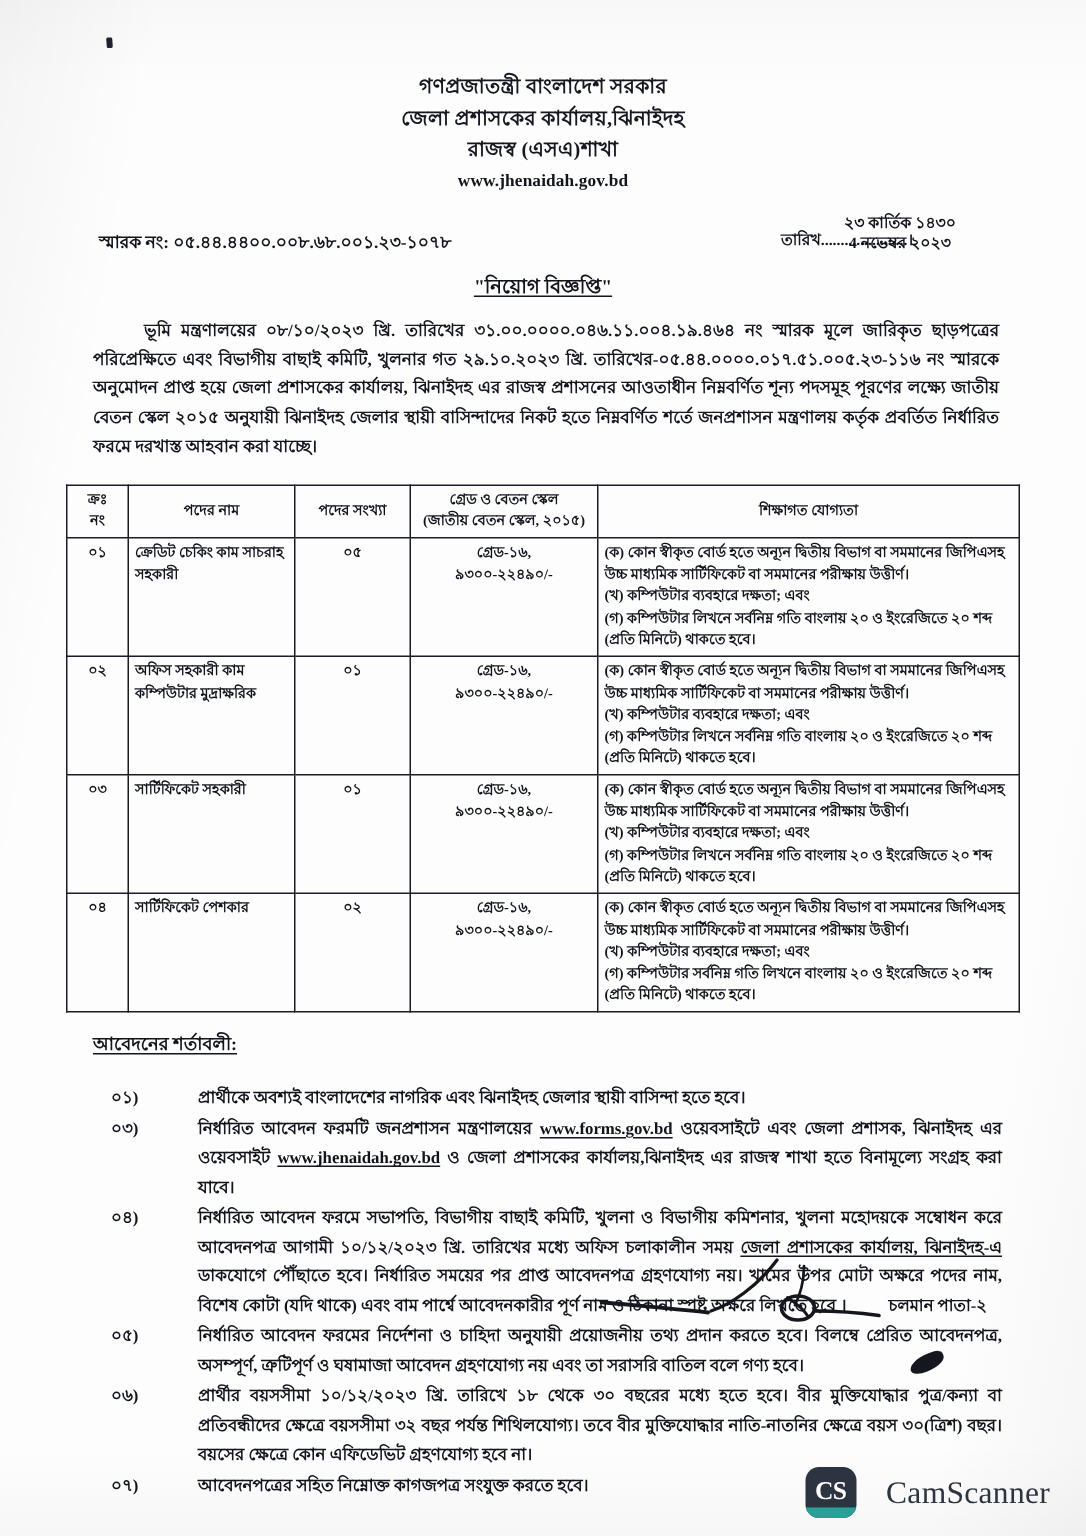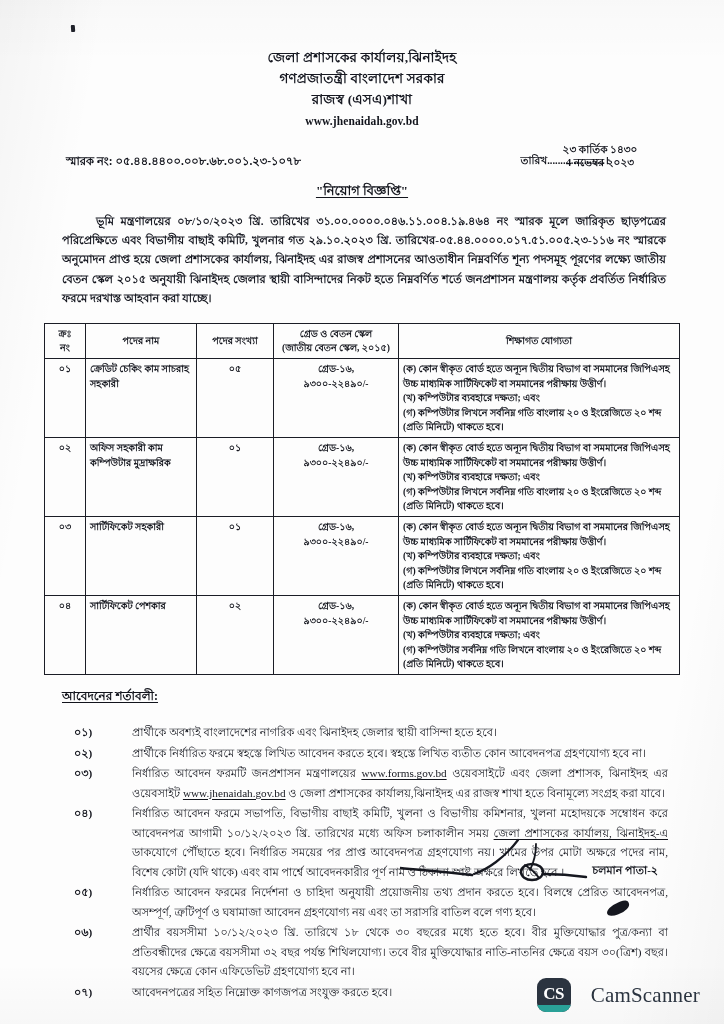--- a/index.html
+++ b/index.html
@@ -171,21 +171,21 @@
   .cond-no {
     flex: 0 0 58px;
     font-size: 11.2px;
     font-weight: 700;
     padding-left: 12px;
     line-height: 1.74;
   }
   .cond-text {
     flex: 1 1 auto;
     font-size: 11.2px;
-    font-weight: 400;
+    font-weight: 700;
     line-height: 1.74;
     text-align: justify;
   }
   .u { text-decoration: underline; text-underline-offset: 2px; }
   .lat { font-family: "Liberation Serif", serif; }
 
   
   .cont-page {
     position: absolute;
     right: 66px;
@@ -269,22 +269,22 @@
 </style>
 </head>
 <body>
 
 <div class="page">
   <div class="scan-tint"></div>
 
   <div class="content">
 
     <div class="head">
+      <div class="head-line">গণপ্রজাতন্ত্রী বাংলাদেশ সরকার</div>
       <div class="head-line">জেলা প্রশাসকের কার্যালয়,ঝিনাইদহ</div>
-      <div class="head-line">গণপ্রজাতন্ত্রী বাংলাদেশ সরকার</div>
       <div class="head-line">রাজস্ব (এসএ)শাখা</div>
       <div class="head-url">www.jhenaidah.gov.bd</div>
     </div>
 
     <div class="memo-row">
       <div class="memo-no">স্মারক নং: ০৫.৪৪.৪৪০০.০০৮.৬৮.০০১.২৩-১০৭৮</div>
       <div class="date-box">
         <span class="date-stack">
           <span class="date-label">তারিখ......................।</span>
           <span class="date-bn">২৩ কার্তিক ১৪৩০</span>
@@ -374,24 +374,20 @@
     </table>
 
     <div class="cond-title">আবেদনের শর্তাবলী:</div>
     <div class="cond-list">
 
       <div class="cond-item">
         <div class="cond-no">০১)</div>
         <div class="cond-text">প্রার্থীকে অবশ্যই বাংলাদেশের নাগরিক এবং ঝিনাইদহ জেলার স্থায়ী বাসিন্দা হতে হবে।</div>
       </div>
 
-      <div class="cond-item">
-        <div class="cond-no">০২)</div>
-        <div class="cond-text">প্রার্থীকে নির্ধারিত ফরমে স্বহস্তে লিখিত আবেদন করতে হবে। স্বহস্তে লিখিত ব্যতীত কোন আবেদনপত্র গ্রহণযোগ্য হবে না।</div>
-      </div>
 
       <div class="cond-item">
         <div class="cond-no">০৩)</div>
         <div class="cond-text"><span>নির্ধারিত আবেদন ফরমটি জনপ্রশাসন মন্ত্রণালয়ের </span><span class="u lat">www.forms.gov.bd</span><span> ওয়েবসাইটে এবং জেলা প্রশাসক, ঝিনাইদহ এর ওয়েবসাইট </span><span class="u lat">www.jhenaidah.gov.bd</span><span> ও জেলা প্রশাসকের কার্যালয়,ঝিনাইদহ এর রাজস্ব শাখা হতে বিনামূল্যে সংগ্রহ করা যাবে।</span></div>
       </div>
 
       <div class="cond-item">
         <div class="cond-no">০৪)</div>
         <div class="cond-text"><span>নির্ধারিত আবেদন ফরমে সভাপতি, বিভাগীয় বাছাই কমিটি, খুলনা ও বিভাগীয় কমিশনার, খুলনা মহোদয়কে সম্বোধন করে আবেদনপত্র আগামী ১০/১২/২০২৩ খ্রি. তারিখের মধ্যে অফিস চলাকালীন সময় </span><span class="u">জেলা প্রশাসকের কার্যালয়, ঝিনাইদহ-এ</span><span> ডাকযোগে পৌঁছাতে হবে। নির্ধারিত সময়ের পর প্রাপ্ত আবেদনপত্র গ্রহণযোগ্য নয়। খামের উপর মোটা অক্ষরে পদের নাম, বিশেষ কোটা (যদি থাকে) এবং বাম পার্শ্বে আবেদনকারীর পূর্ণ নাম ও ঠিকানা স্পষ্ট অক্ষরে লিখতে হবে ।</span></div>
       </div>

